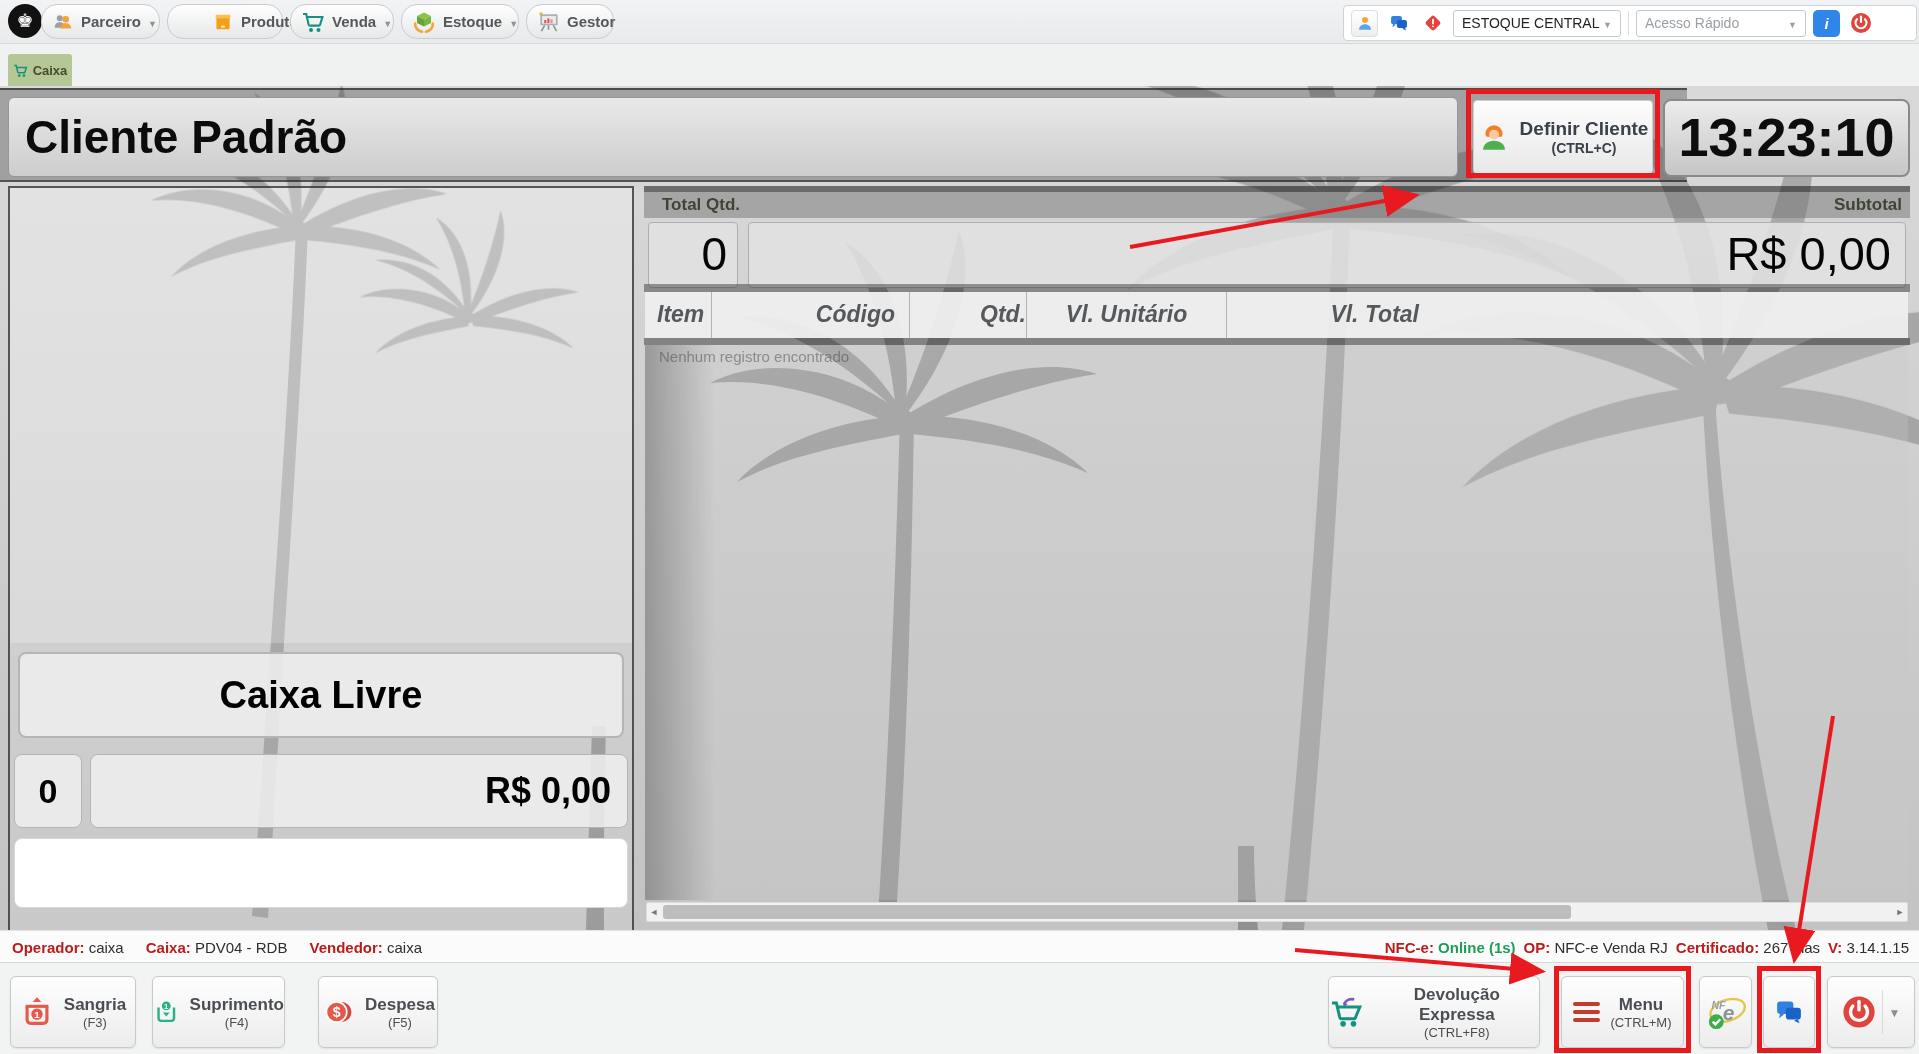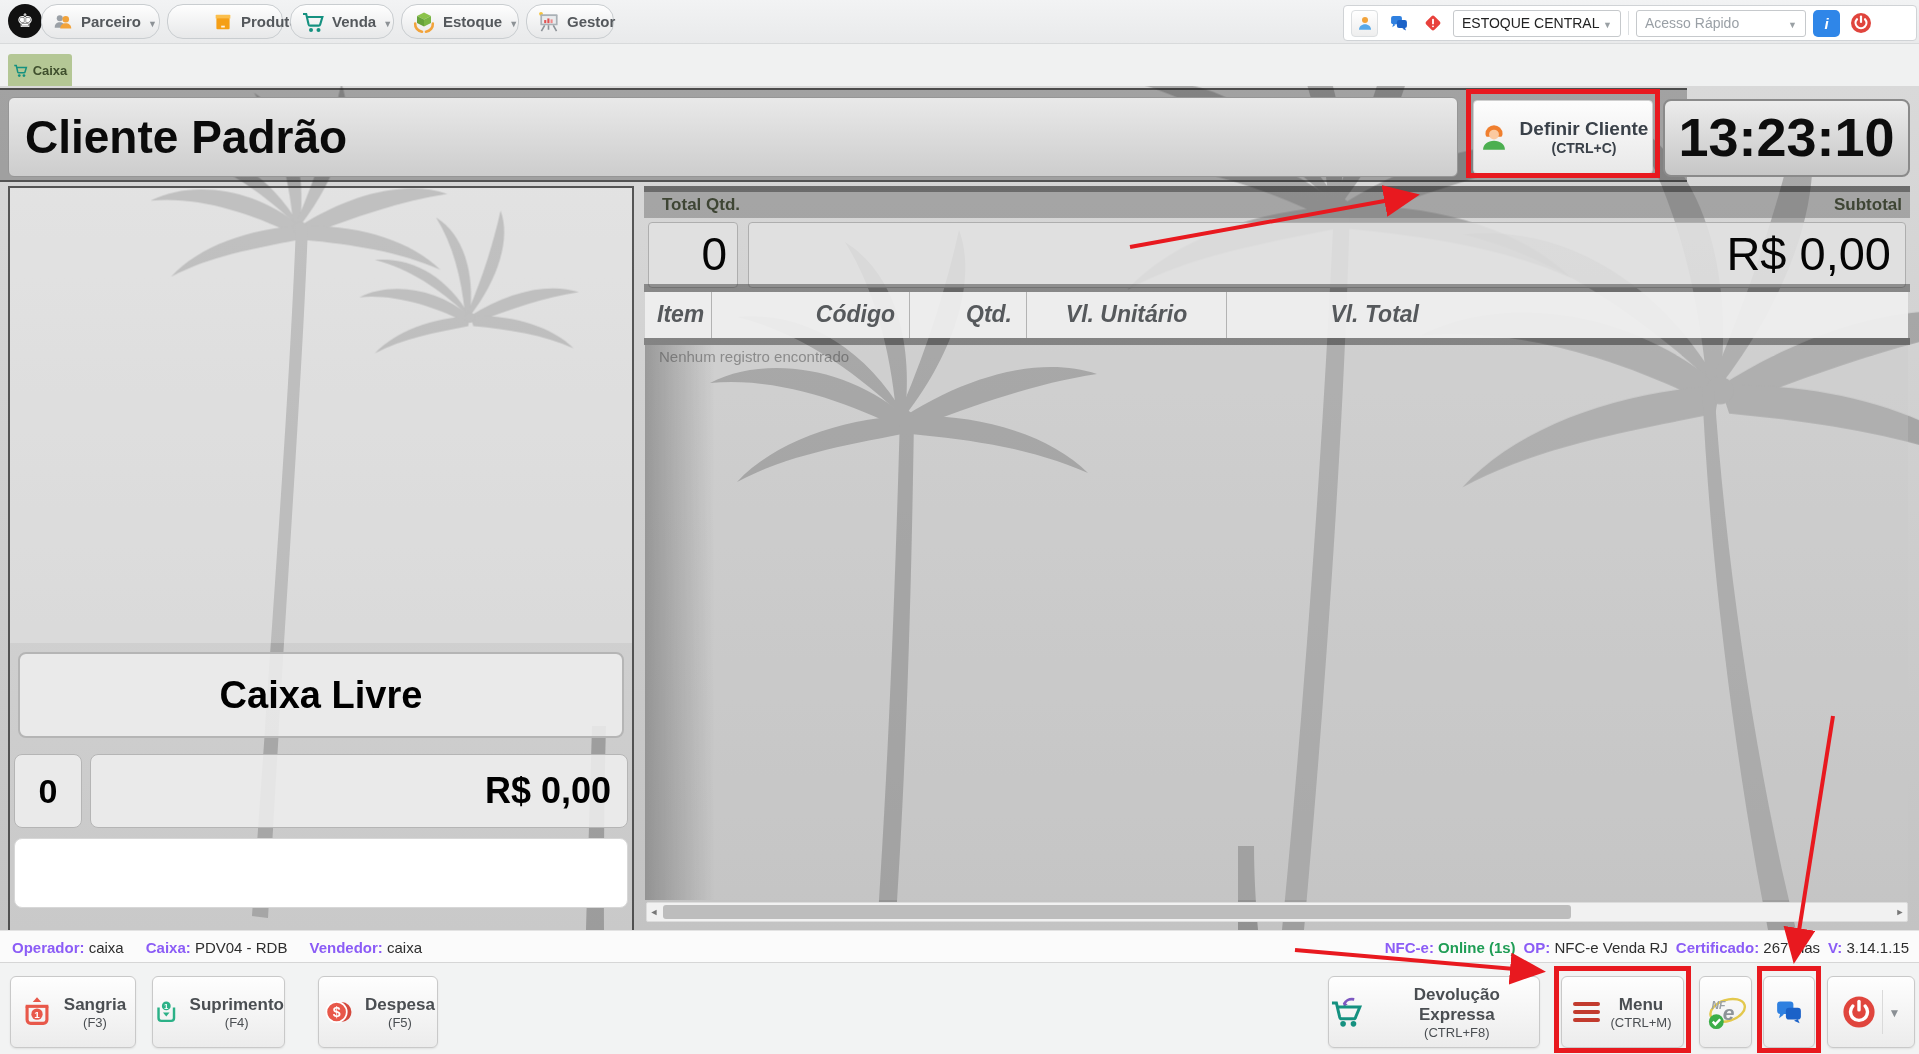--- a/index.html
+++ b/index.html
@@ -90,21 +90,21 @@
                background:rgba(225,225,225,.88); border:1px solid #aeaeae; border-radius:4px;
                font-size:47px; text-align:right; line-height:62px; padding-right:14px; color:#050505; }
   .sp-darkband1 { position:absolute; left:644px; top:198px; width:1266px; height:8px; background:rgba(30,30,30,.42); }
   .thead { position:absolute; left:645px; top:206px; width:1263px; height:46px; display:flex;
            background:rgba(238,238,238,.95);font-style:italic; }
   .th { font-size:23px; font-weight:bold; color:#56595c; line-height:44px; border-right:1px solid #b3b3b3; }
   .th:last-child { border-right:none; }
   .th-item{ width:67px; padding-left:12px; }
   .th-codigo{ width:198px; text-align:right; padding-right:14px; }
   .th-desc{ width:473px; padding-left:12px; }
-  .th-qtd{ width:117px; text-align:right; padding-right:14px; }
+  .th-qtd{ width:117px; text-align:right; }
   .th-unit{ width:200px; text-align:center; }
   .th-total{ width:208px; text-align:right; padding-right:16px; }
   .sp-darkband2 { position:absolute; left:644px; top:252px; width:1266px; height:7px; background:rgba(35,35,35,.45); }
   .tbody { position:absolute; left:645px; top:259px; width:1263px; height:555px;
            background:linear-gradient(90deg, rgba(40,40,40,.32) 0, rgba(40,40,40,0) 70px), rgba(202,202,202,.28); }
   .empty-msg { position:absolute; left:14px; top:3px; font-size:15px; color:rgba(70,70,70,.5); }
 
   
   .hscroll { position:absolute; left:646px; top:816px; width:1262px; height:20px; background:#f1f1f1;
              border:1px solid #dcdcdc; border-radius:2px; }
@@ -113,21 +113,21 @@
   .hs-left { left:0; } .hs-left::after{ content:"◄"; }
   .hs-right { right:0; } .hs-right::after{ content:"►"; }
   .hs-thumb { position:absolute; left:16px; top:2px; width:908px; height:14px; background:#bdbdbd;
               border-radius:3px; cursor:grab; }
 
   
   .statusbar { position:absolute; left:0; top:930px; width:1919px; height:32px; background:#fbfbfb;
                border-top:1px solid #e3e3e3; font-size:15px; color:#2e2e2e; z-index:20; }
   .sb-left { position:absolute; left:12px; top:0; height:32px; display:flex; align-items:center; gap:22px; }
   .sb-right { position:absolute; right:10px; top:0; height:32px; display:flex; align-items:center; gap:8px; }
-  .sb-item b { font-weight:bold; color:#8b5cf6; }
+  .sb-item b { font-weight:bold; color:#b91c1c; }
   .green { color:#1f9d55; font-weight:bold; }
 
   
   .bottombar { position:absolute; left:0; top:962px; width:1919px; height:92px; background:#f2f3f3;
                border-top:1px solid #d6d6d6; z-index:20; }
   .bbtn { position:absolute; top:13px; height:72px; background:linear-gradient(#fefefe,#ececec);
           border:1px solid #c9c9c9; border-radius:6px; box-shadow:0 1px 2px rgba(0,0,0,.08);
           display:flex; align-items:center; justify-content:center; gap:10px; cursor:pointer; }
   .bbtn-txt { text-align:center; color:#4a4e52; }
   .bbtn-txt .l1 { font-size:17px; font-weight:bold; }

